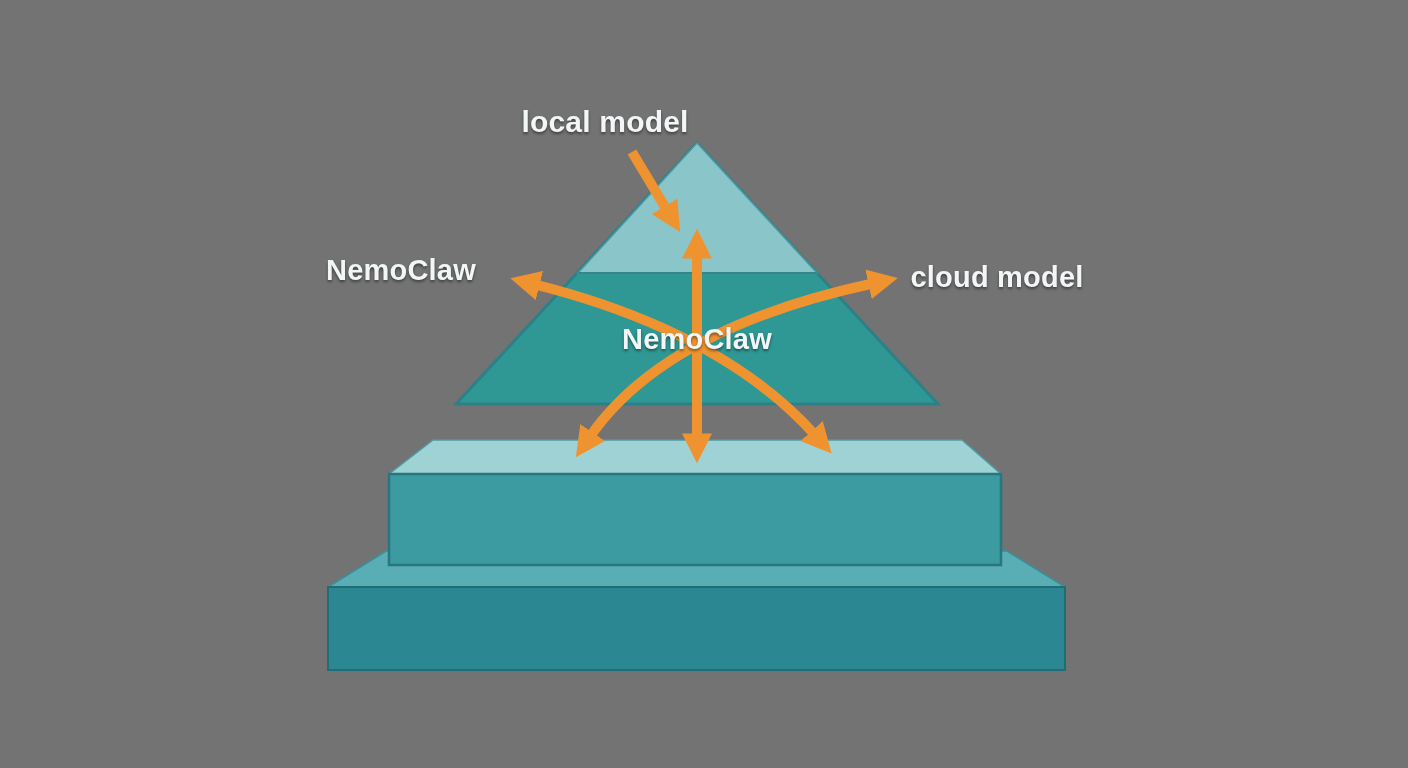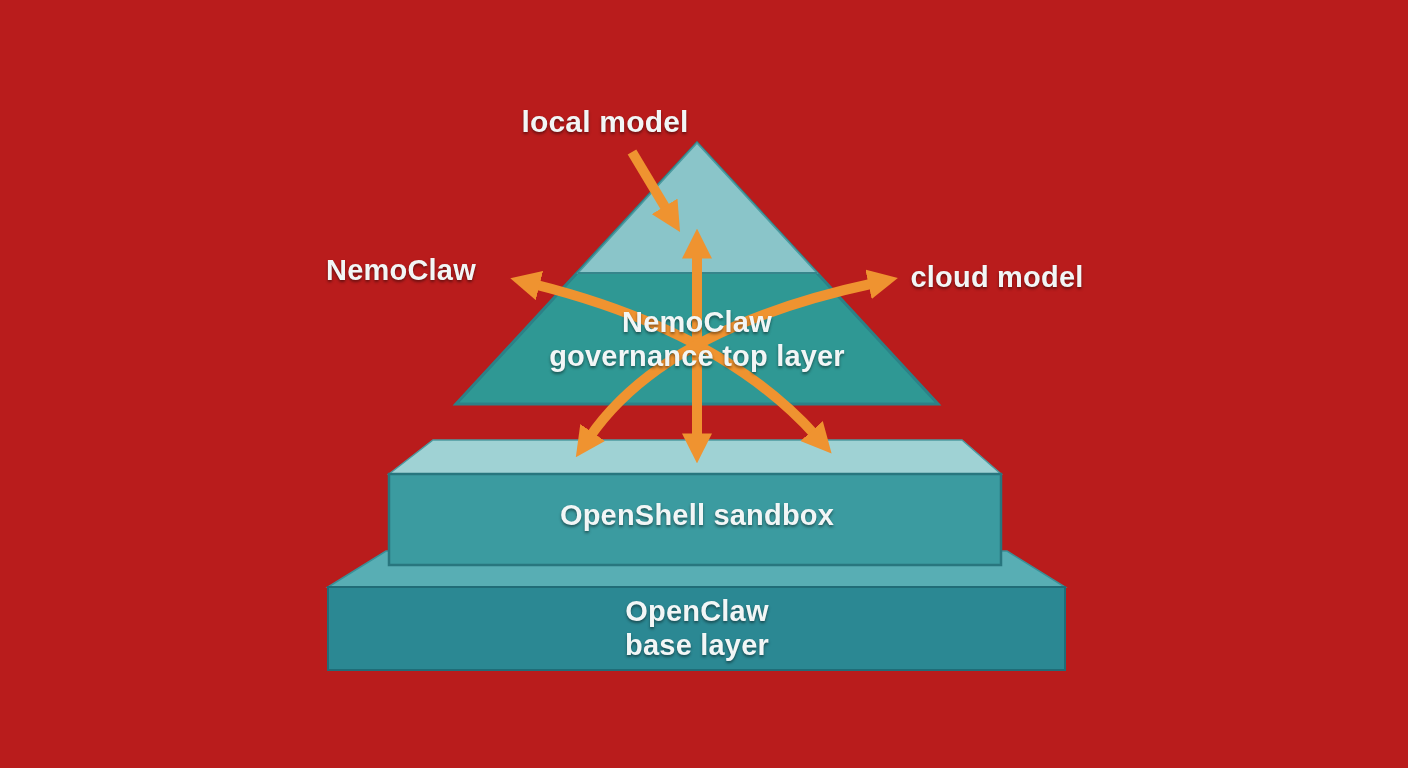--- a/index.html
+++ b/index.html
@@ -8,21 +8,21 @@
     background: #171f2b;
     width: 1408px;
     height: 768px;
     overflow: hidden;
     font-family: "Liberation Sans", sans-serif;
   }
   .stage {
     position: relative;
     width: 1408px;
     height: 768px;
-    background: #b91c1c;
+    background: #737373;
   }
   .stage svg {
     position: absolute;
     left: 0;
     top: 0;
   }
   .label {
     position: absolute;
     transform: translate(-50%, -50%);
     color: #f2f6f6;
@@ -84,25 +84,19 @@
   <div class="label label-gov">
     <div>NemoClaw</div>
   </div>
 
   <div class="label label-cloud">
     <span>cloud model</span>
   </div>
 
   <div class="label label-top">
     <div>NemoClaw</div>
-    <div>governance top layer</div>
   </div>
 
   <div class="label label-middle">
-    <div>OpenShell sandbox</div>
   </div>
 
-  <div class="label label-base">
-    <div>OpenClaw</div>
-    <div>base layer</div>
-  </div>
 
 </div>
 
 </body></html>

